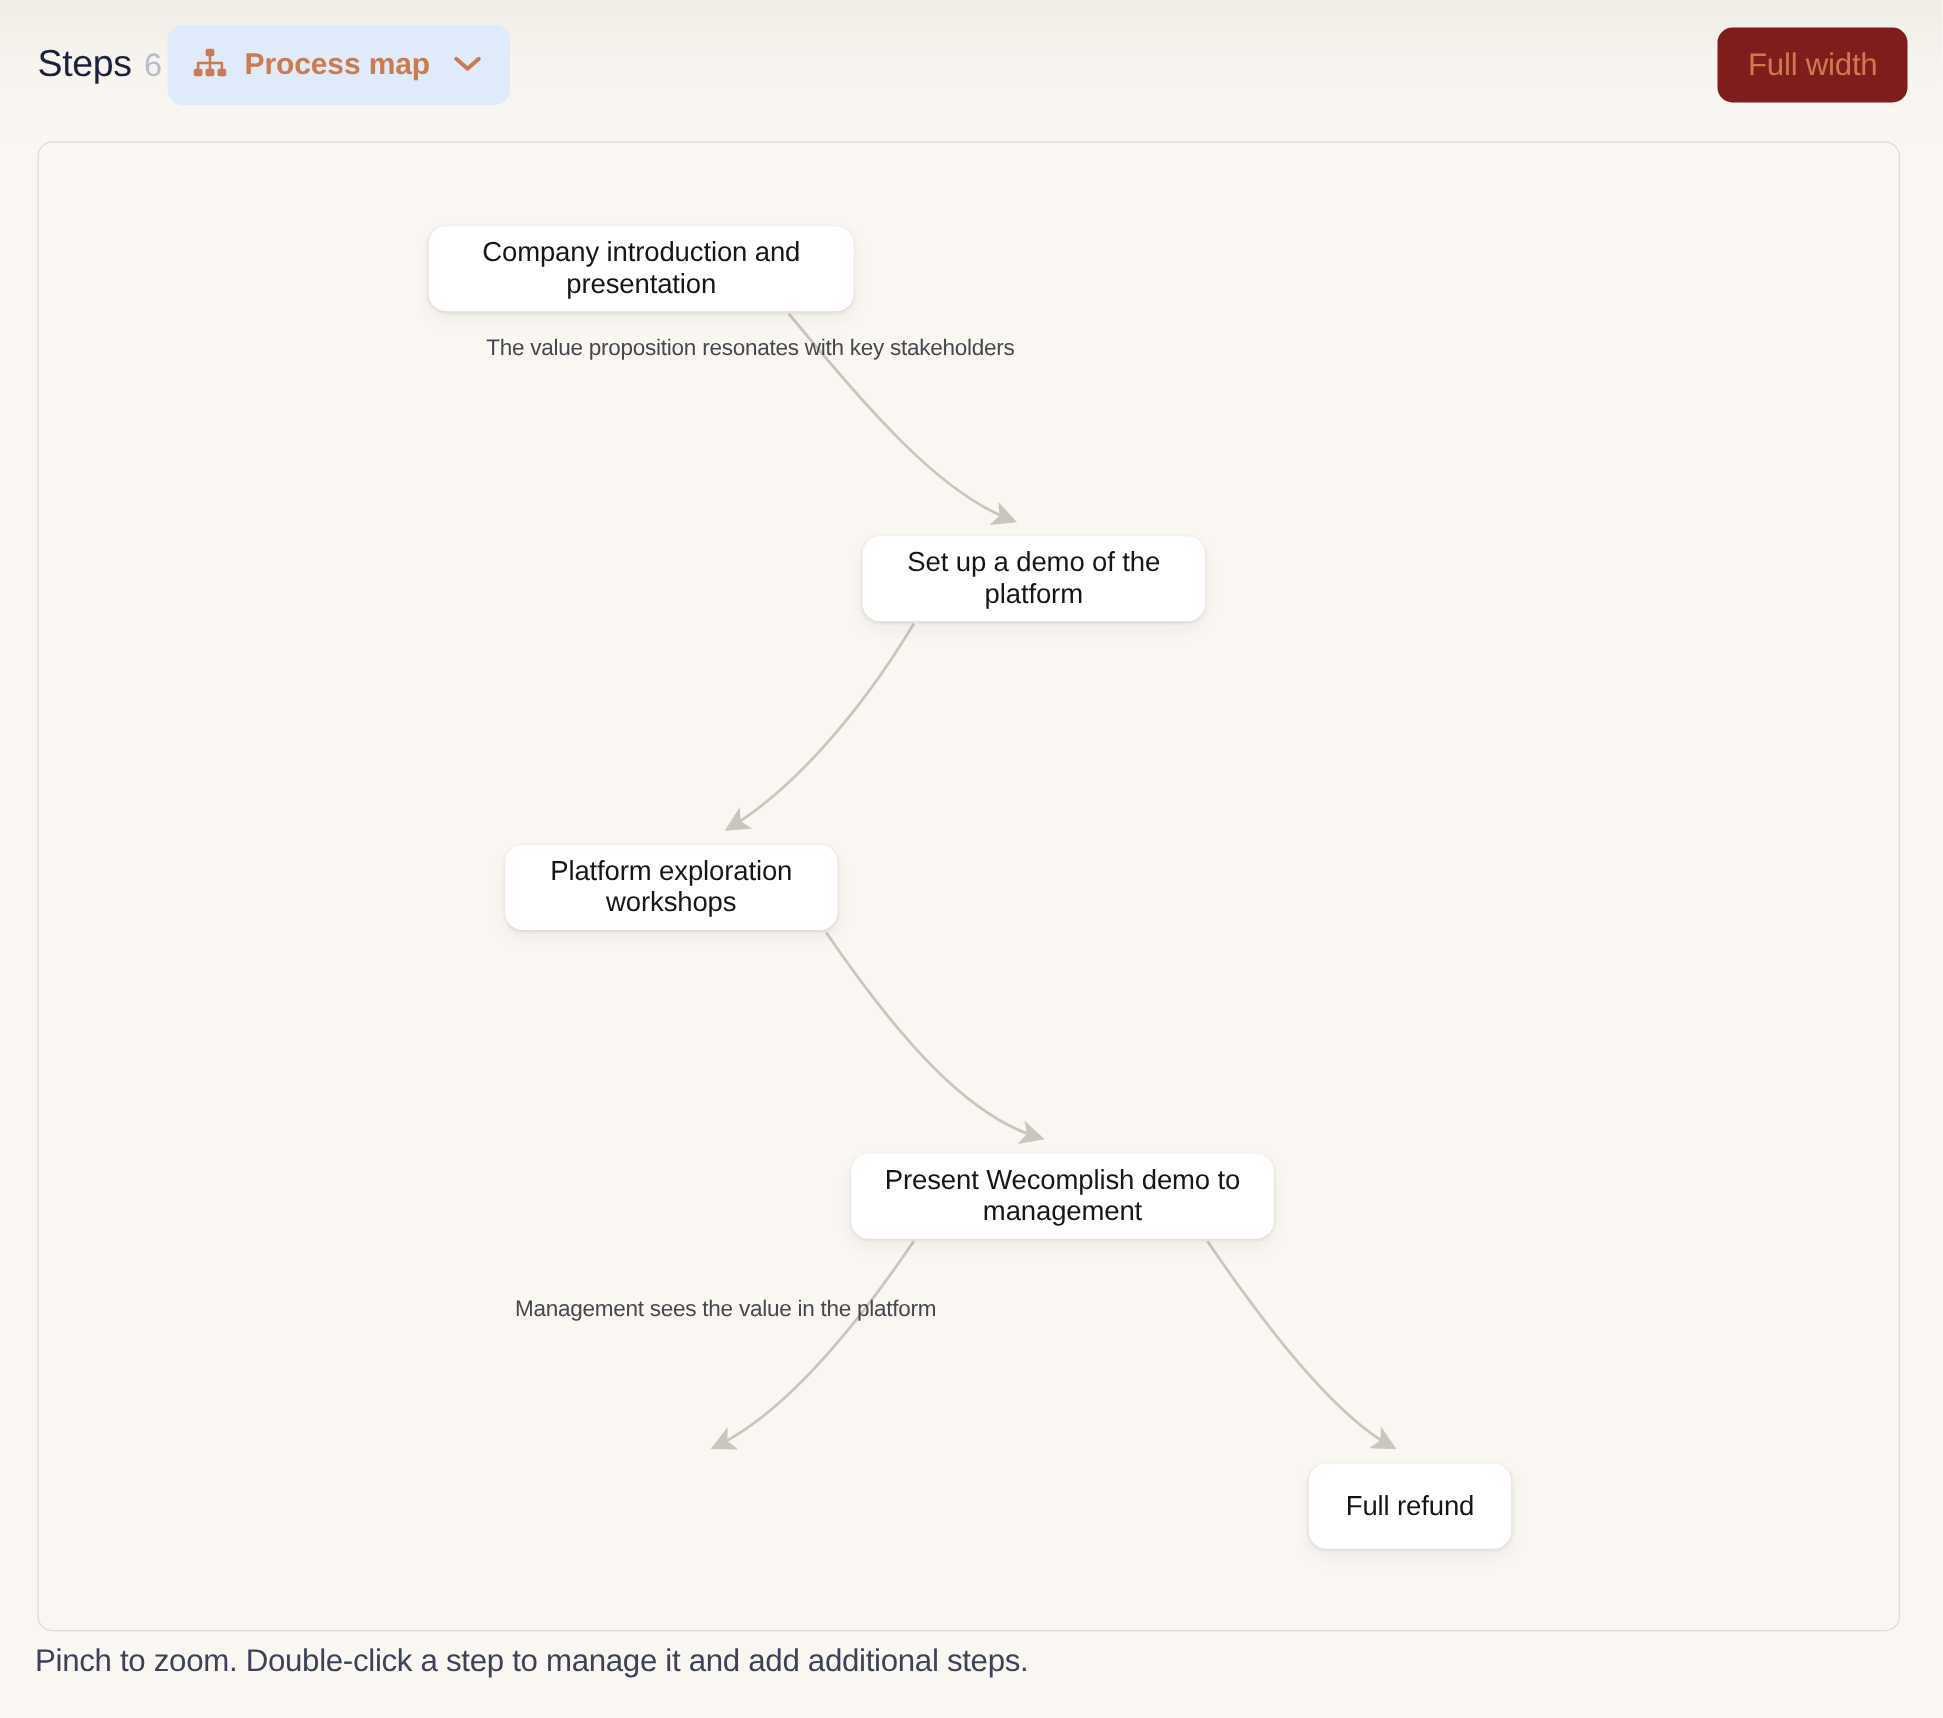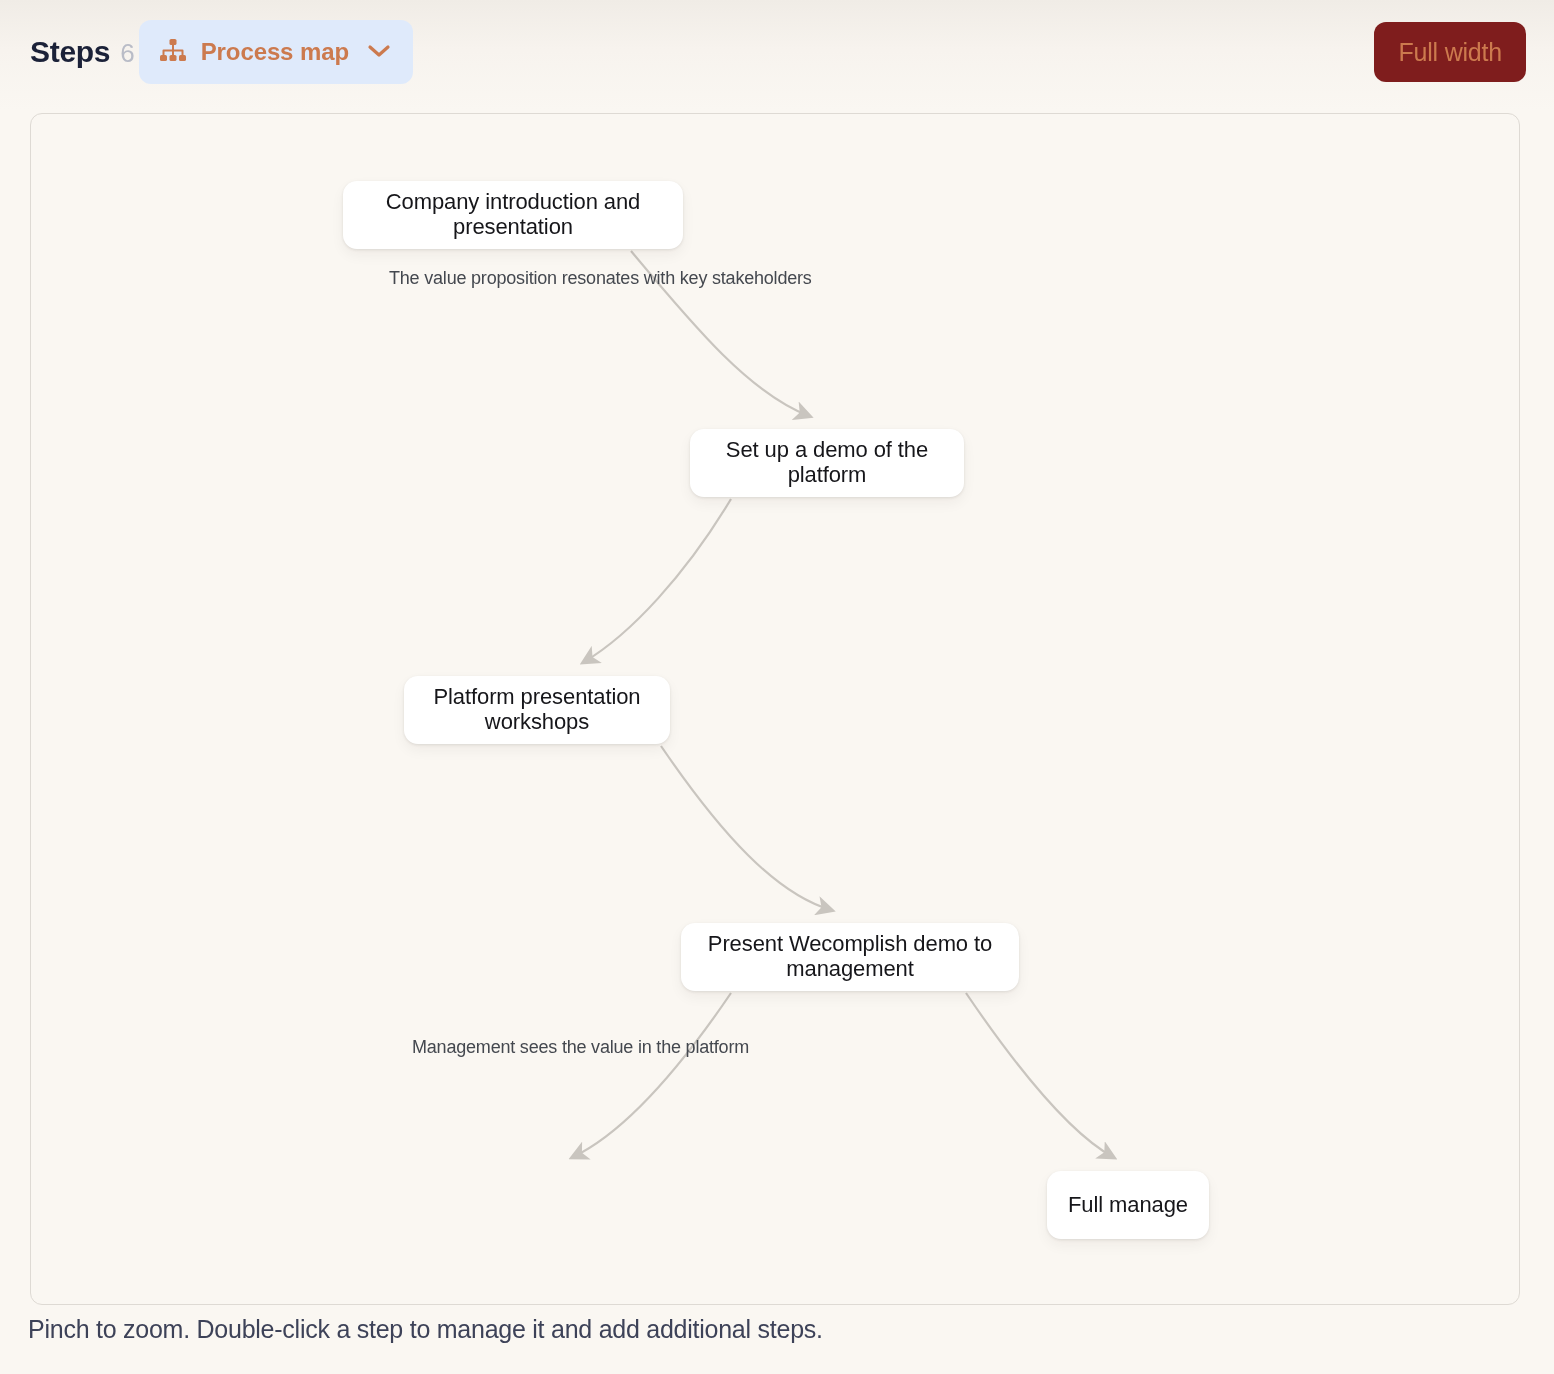--- a/index.html
+++ b/index.html
@@ -34,21 +34,21 @@
     align-items: center;
     padding: 0 28px 0 30px;
   }
   .title-wrap {
     display: flex;
     align-items: baseline;
     gap: 10px;
   }
   .page-title {
     font-size: 30px;
-    font-weight: bold;
+    font-weight: normal;
     color: #1b2138;
     letter-spacing: -0.3px;
   }
   .steps-count {
     font-size: 26px;
     font-weight: 500;
     color: #b9bcc7;
   }
   .view-select {
     margin-left: 4px;
@@ -198,26 +198,26 @@
 
       <path d="M 700 879 C 645 960, 590 1020, 542 1043" stroke="#c9c5bf" stroke-width="2.2" fill="none" marker-end="url(#arrow)"></path>
 
       <path d="M 935 879 C 990 960, 1040 1020, 1082 1043" stroke="#c9c5bf" stroke-width="2.2" fill="none" marker-end="url(#arrow)"></path>
     </svg>
 
     <div class="node" style="left:312px; top:67px; width:340px; height:68px;">Company introduction and presentation</div>
 
     <div class="node" style="left:659px; top:315px; width:274px; height:68px;">Set up a demo of the platform</div>
 
-    <div class="node" style="left:373px; top:562px; width:266px; height:68px;">Platform presentation workshops</div>
+    <div class="node" style="left:373px; top:562px; width:266px; height:68px;">Platform exploration workshops</div>
 
     <div class="node" style="left:650px; top:809px; width:338px; height:68px;">Present Wecomplish demo to management</div>
 
 
-    <div class="node" style="left:1016px; top:1057px; width:162px; height:68px;">Full manage</div>
+    <div class="node" style="left:1016px; top:1057px; width:162px; height:68px;">Full refund</div>
 
     <div class="edge-label" style="left:358px; top:155px;">The value proposition resonates with key stakeholders</div>
 
     <div class="edge-label" style="left:381px; top:924px;">Management sees the value in the platform</div>
 
 
   </div>
 </div>
 
 <div class="caption">Pinch to zoom. Double-click a step to manage it and add additional steps.</div>

